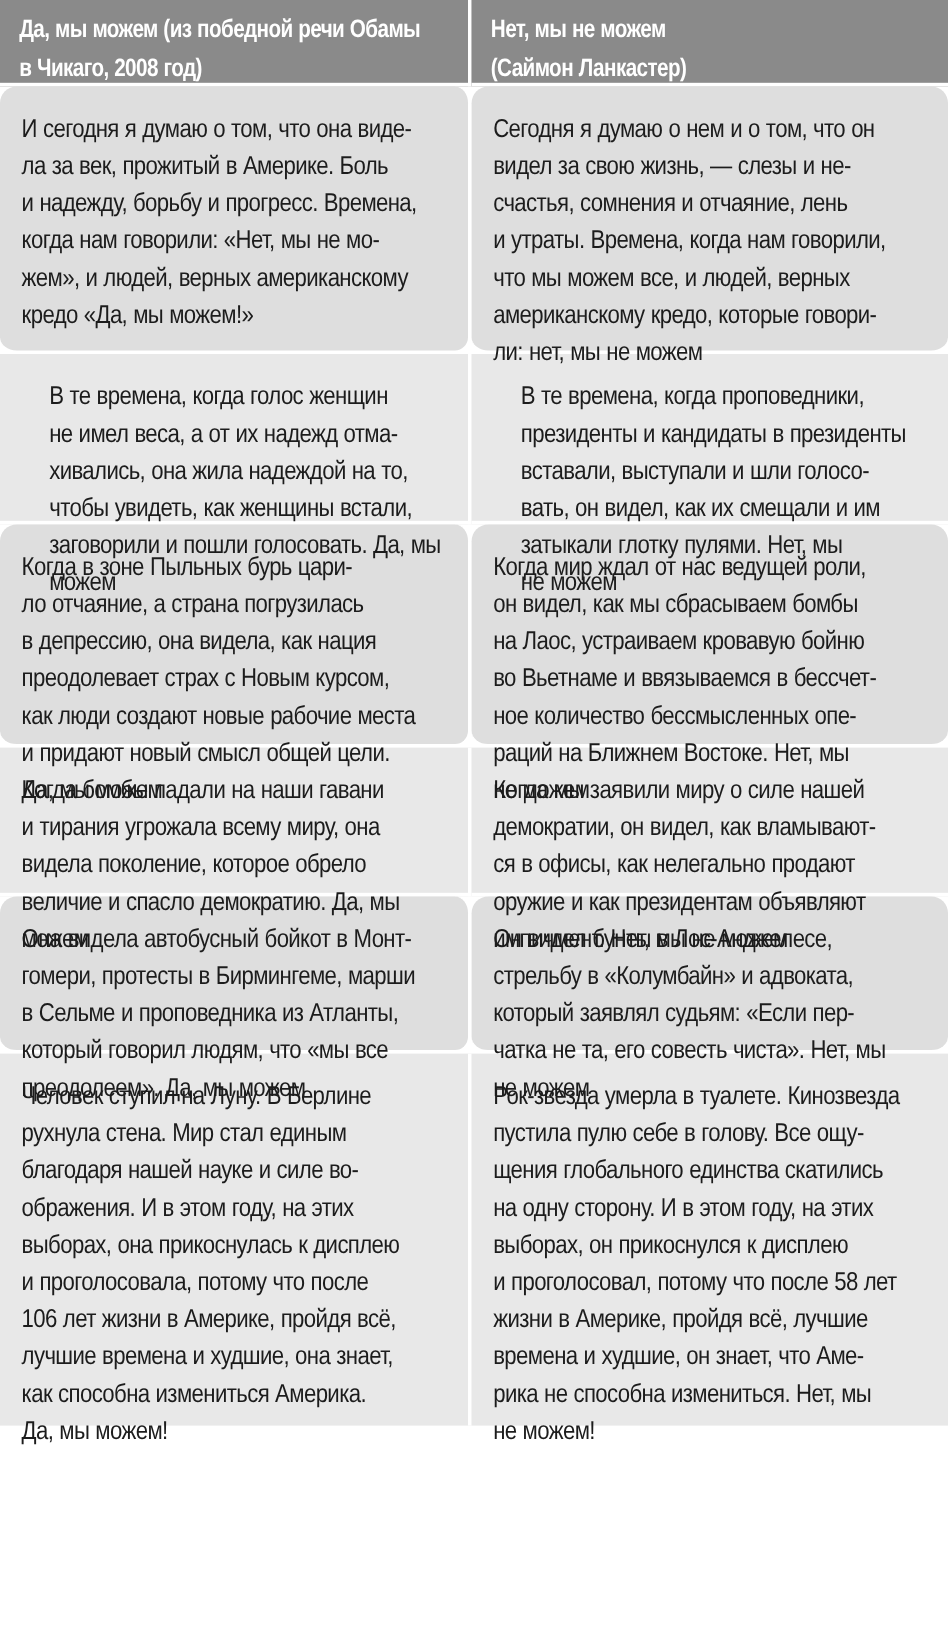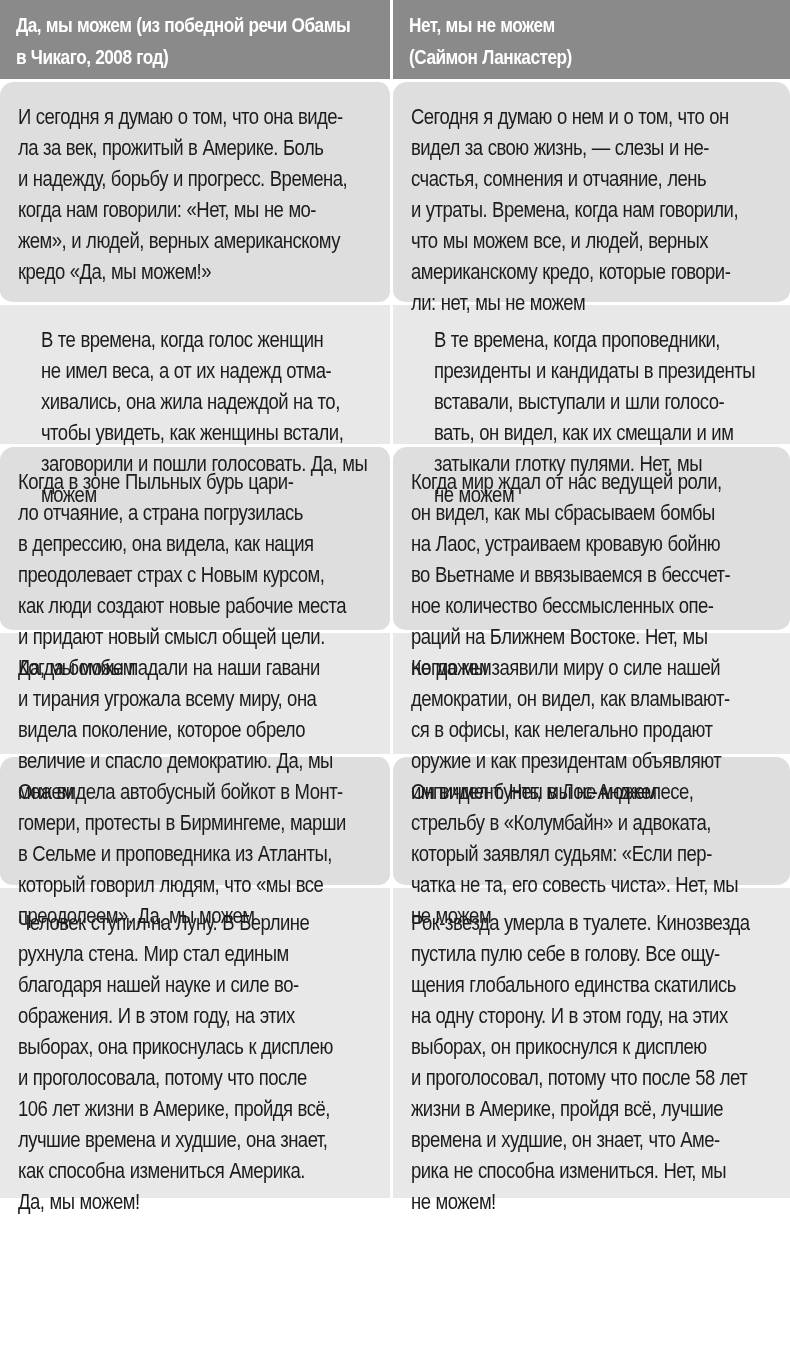--- a/index.html
+++ b/index.html
@@ -39,21 +39,21 @@
     .cell.left { border-right: 3px solid #ffffff; }
     .row-sep { border-bottom: 3px solid #ffffff; }
 
     .hdr {
       background: #8a8a8a;
       color: #ffffff;
       font-weight: bold;
       font-size: 21px;
       line-height: 32px;
       padding: 9px 20px 10px 16px;
-      height: 82px;
+      height: 72px;
     }
     .hdr .txt { transform: scaleX(0.82); width: 122%; }
 
     .shade-a { background: #dedede; border-radius: 14px; }
     .shade-b { background: #e8e8e8; }
 
     .r1 { height: 223px; padding-top: 20px; }
     .r2 { height: 142px; padding-top: 20px; padding-left: 41px; }
     .r3 { height: 186px; padding-top: 20px; }
     .r4 { height: 124px; padding-top: 20px; }

